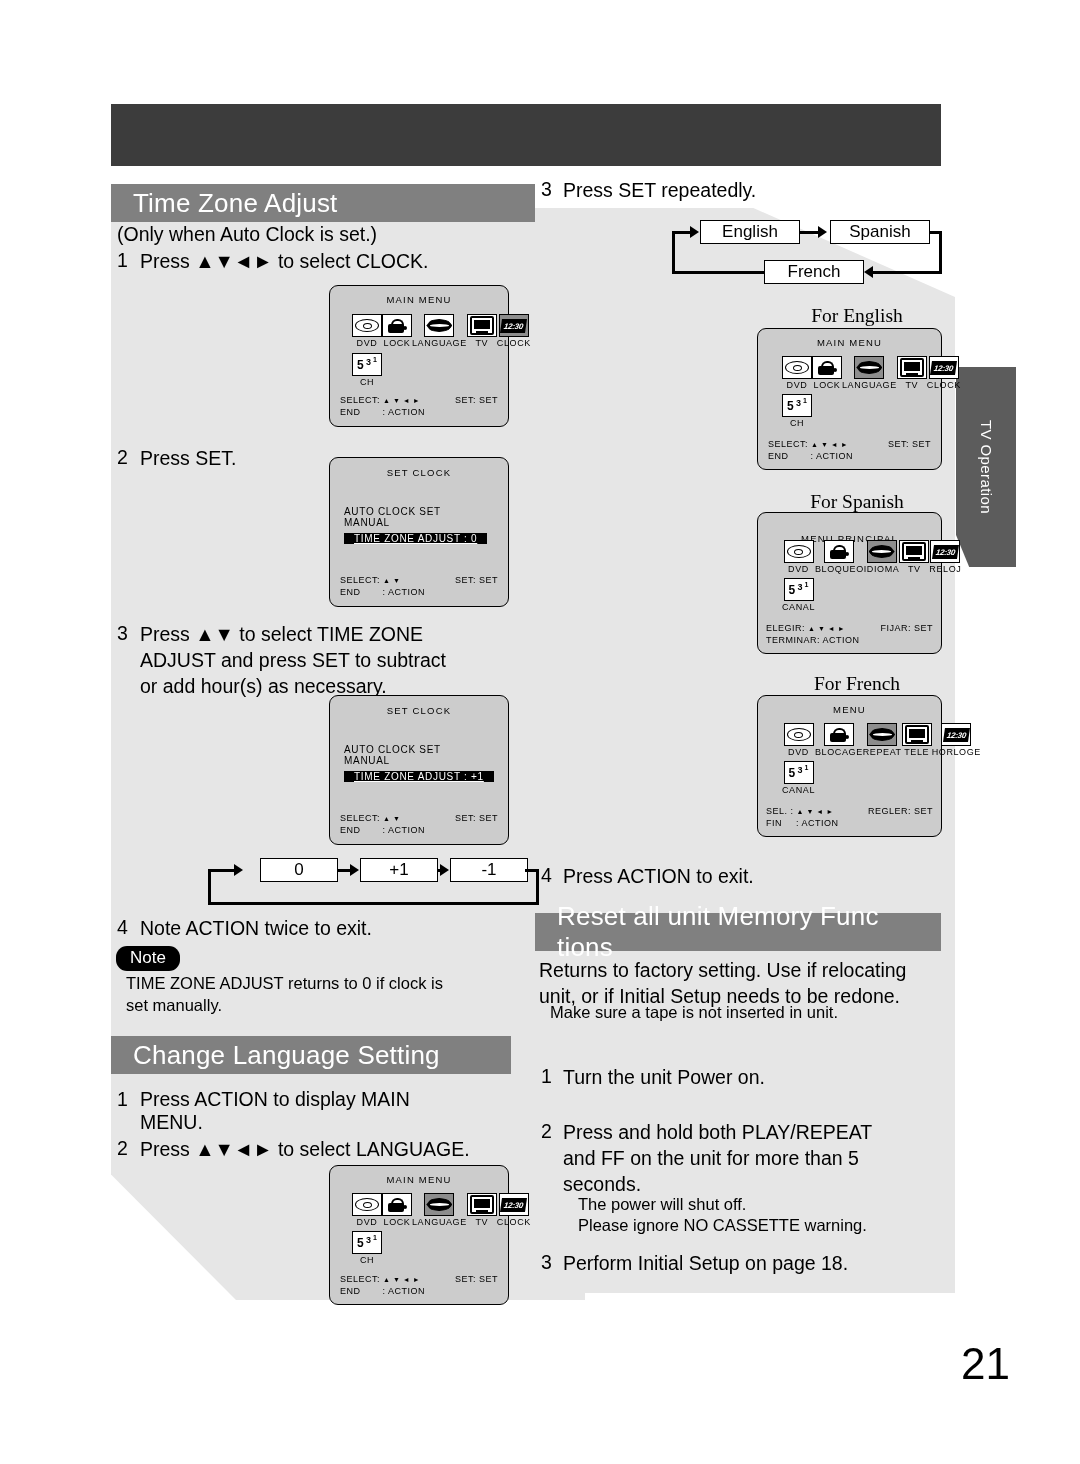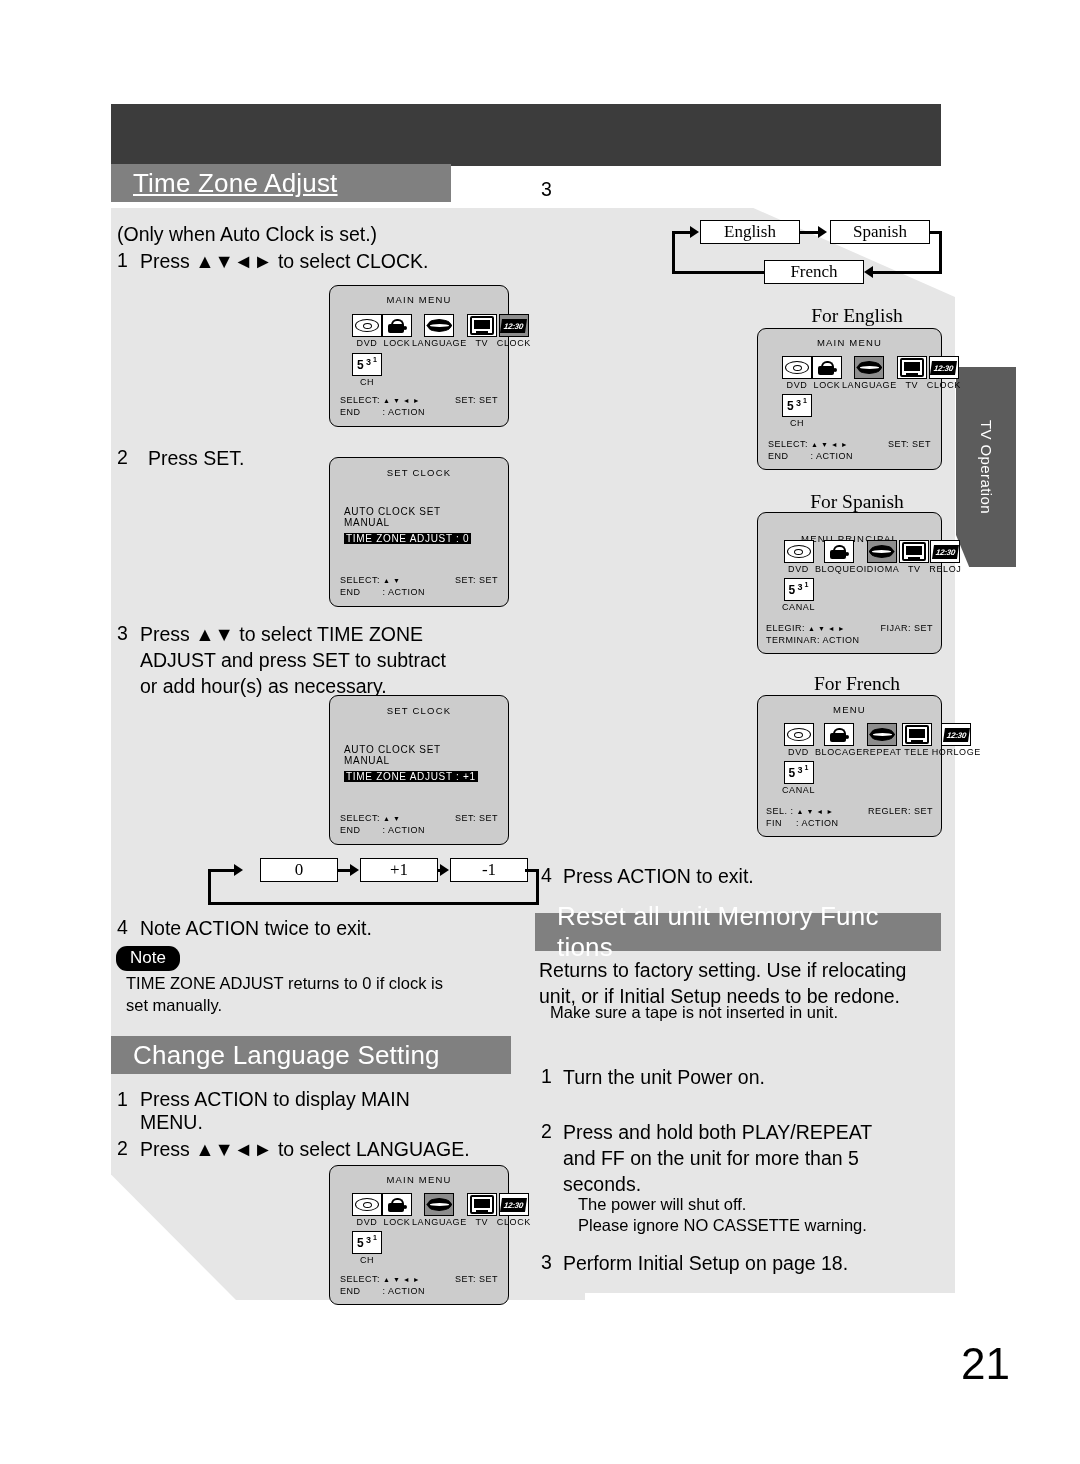--- a/index.html
+++ b/index.html
@@ -69,48 +69,48 @@
   .clk{width:25px;height:14px;background:#000;display:flex;align-items:center;justify-content:center;
        transform:skewX(-8deg);}
   .clk span{color:#fff;font-size:8px;font-weight:bold;font-style:italic;letter-spacing:-.3px;}
   .chn{font-size:11px;font-weight:bold;line-height:1;position:relative;width:26px;height:19px;}
   .chn b{position:absolute;left:3px;bottom:3px;font-size:12px;}
   .chn u{position:absolute;left:12px;bottom:7px;font-size:9px;text-decoration:none;}
   .chn s{position:absolute;left:19px;bottom:11px;font-size:7px;text-decoration:none;}
 
   
   .osd-line{font-size:10px;letter-spacing:.7px;white-space:nowrap;}
-  .osd-line.hl{background:#000;color:#fff;display:inline-block;padding:0 2px;}
+  .osd-line.hl{background:#000;color:#fff;display:inline-block;padding:0 10px;text-decoration:underline;}
 
   
   .flow{position:absolute;}
   .fbox{position:absolute;border:1.8px solid #000;background:#fff;
         display:flex;align-items:center;justify-content:center;
-        font-family:Liberation Serif, serif;font-size:17px;box-sizing:border-box;}
+        font-family:Liberation Sans, sans-serif;font-size:17px;box-sizing:border-box;}
   .ln{position:absolute;background:#000;}
   .arw{position:absolute;width:0;height:0;}
   .arw.r{border-left:9px solid #000;border-top:6px solid transparent;border-bottom:6px solid transparent;}
   .arw.l{border-right:9px solid #000;border-top:6px solid transparent;border-bottom:6px solid transparent;}
 
   .pageno{position:absolute;right:70px;bottom:75px;font-size:44px;}
 </style>
 </head>
 <body>
 
 <div class="page">
 
   <div class="topbar"></div>
   <div class="gray-left"></div>
   <div class="gray-right"></div>
 
   <div class="sidetab">
     <span>TV Operation</span>
   </div>
 
-  <div class="sec-head" style="left:111px;top:164px;width:340px;height:38px;text-decoration:underline;">
+  <div class="sec-head" style="left:111px;top:184px;width:424px;height:38px;">
     <span>Time Zone Adjust</span>
   </div>
 
   <div class="txt" style="left:117px;top:222px;width:420px;">(Only when Auto Clock is set.)</div>
 
   <div class="num" style="left:117px;top:249px;">1</div>
   <div class="hang" style="left:140px;top:249px;width:400px;white-space:pre-line;">Press ▲▼◄► to select  CLOCK.</div>
 
   <div class="osd" id="osd-mm-clock" style="left:329px;top:285px;width:180px;height:142px;">
     <div class="osd-title" style="top:8px;">MAIN MENU</div>
@@ -175,21 +175,21 @@
         <span>SET: SET</span>
       </div>
       <div class="row">
         <span>END</span>
         <span style="flex:1;margin-left:22px;">: ACTION</span>
       </div>
     </div>
   </div>
 
   <div class="num" style="left:117px;top:446px;">2</div>
-  <div class="hang" style="left:140px;top:446px;width:180px;margin-left:8px;">Press SET.</div>
+  <div class="hang" style="left:140px;top:446px;width:180px;">Press SET.</div>
 
   <div class="osd" style="left:329px;top:457px;width:180px;height:150px;">
     <div class="osd-title" style="top:9px;">SET CLOCK</div>
     <div style="position:absolute;left:14px;top:48px;">
       <div class="osd-line">AUTO CLOCK SET</div>
       <div class="osd-line">MANUAL</div>
       <div class="osd-line hl">TIME ZONE ADJUST :  0</div>
     </div>
     <div class="osd-foot" style="left:10px;right:10px;bottom:8px;">
       <div class="row">
@@ -326,20 +326,21 @@
         <span>SET: SET</span>
       </div>
       <div class="row">
         <span>END</span>
         <span style="flex:1;margin-left:22px;">: ACTION</span>
       </div>
     </div>
   </div>
 
   <div class="num" style="left:541px;top:178px;">3</div>
+  <div class="hang" style="left:563px;top:178px;width:380px;">Press SET repeatedly.</div>
 
   <div class="flow" style="left:672px;top:220px;width:270px;height:70px;">
     <div class="fbox" style="left:28px;top:0;width:100px;height:24px;">English</div>
     <div class="fbox" style="left:158px;top:0;width:100px;height:24px;">Spanish</div>
     <div class="fbox" style="left:92px;top:40px;width:100px;height:24px;">French</div>
     <div class="ln" style="left:128px;top:10.5px;width:22px;height:3px;"></div>
     <div class="arw r" style="left:146px;top:6px;"></div>
 
     <div class="ln" style="left:258px;top:10.5px;width:12px;height:3px;"></div>
     <div class="ln" style="left:267px;top:10.5px;width:3px;height:42px;"></div>

